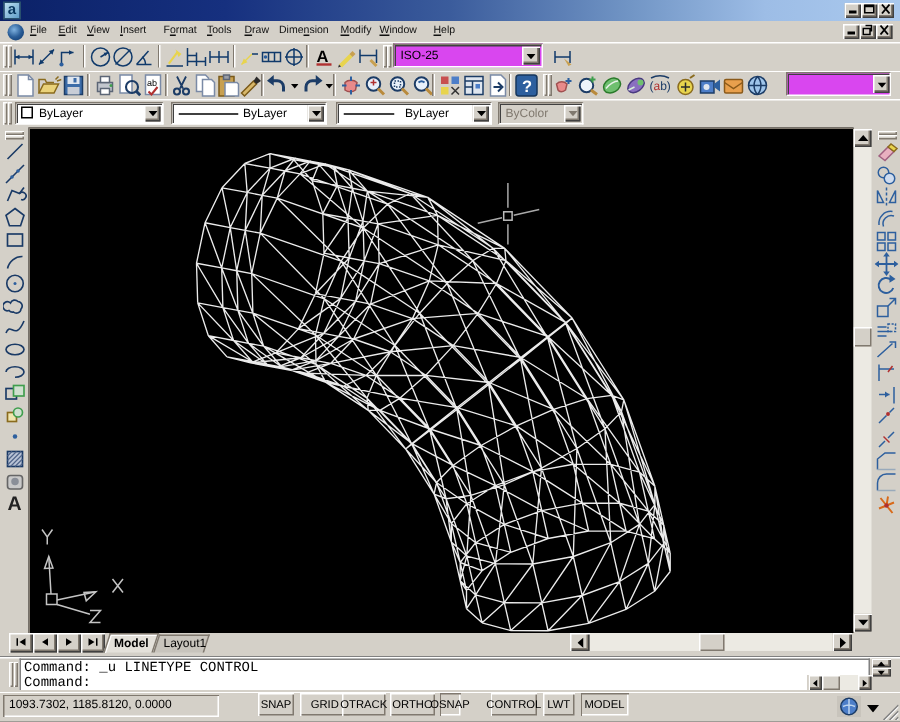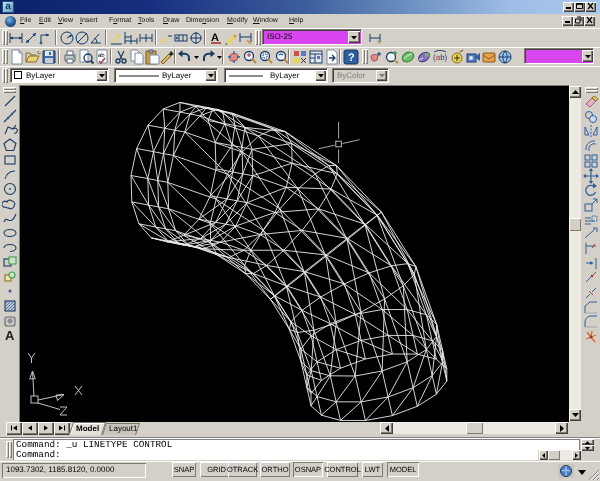--- a/index.html
+++ b/index.html
@@ -656,21 +656,21 @@
       </svg>
     </div>
     <div class="abs" style="left:0;top:461px;width:600px;height:20px;background:#d4d0c8;box-shadow:inset 0 1px 0 #fff"></div>
     <div class="abs sunk" style="left:2px;top:463px;width:144px;height:15px">
       <div style="font-size:8px;line-height:14px;padding-left:4px;color:#000">1093.7302, 1185.8120, 0.0000</div>
     </div>
     <div class="statbtn raised2" style="left:172px;width:24px">SNAP</div>
     <div class="statbtn raised2" style="left:200px;width:33px">GRID</div>
     <div class="statbtn raised2" style="left:228px;width:29px">OTRACK</div>
     <div class="statbtn raised2" style="left:260px;width:30px">ORTHO</div>
-    <div class="statbtn sunk" style="left:293px;width:30px">OSNAP</div>
+    <div class="statbtn sunk" style="left:293px;width:14px">OSNAP</div>
     <div class="statbtn raised2" style="left:327px;width:31px">CONTROL</div>
     <div class="statbtn raised2" style="left:362px;width:21px">LWT</div>
     <div class="statbtn sunk" style="left:387px;width:32px">MODEL</div>
     <svg class="abs" style="left:558px;top:464px" width="16" height="14" viewBox="0 0 16 14">
       <rect x="0" y="0" width="16" height="14" fill="#c8c4bc"></rect>
       <circle cx="8" cy="7" r="5.5" fill="#4d7ec8" stroke="#1c3c66"></circle>
       <path d="M4 7a7 5 0 0 1 8 0M8 2v10" stroke="#bcd4ee" fill="none"></path>
     </svg>
     <svg class="abs" style="left:578px;top:470px" width="8" height="5">
       <path d="M0 0h8l-4 5z" fill="#000"></path>

